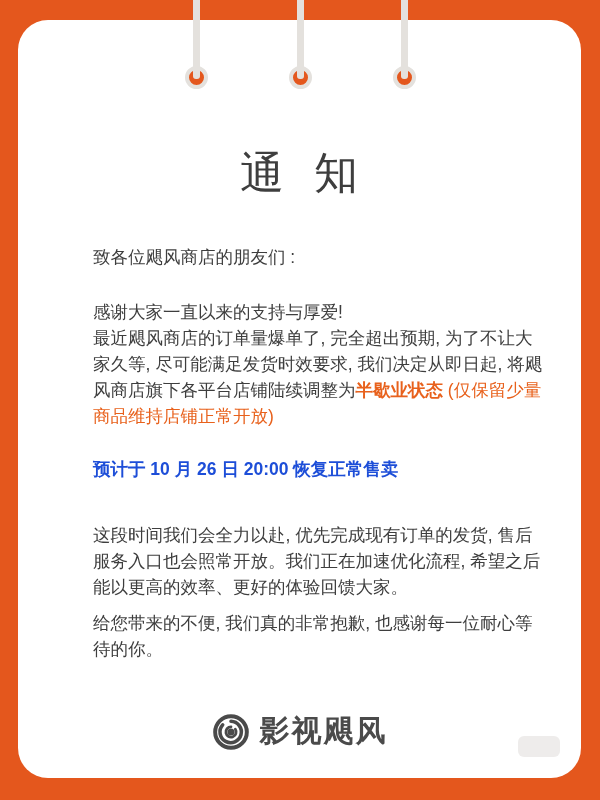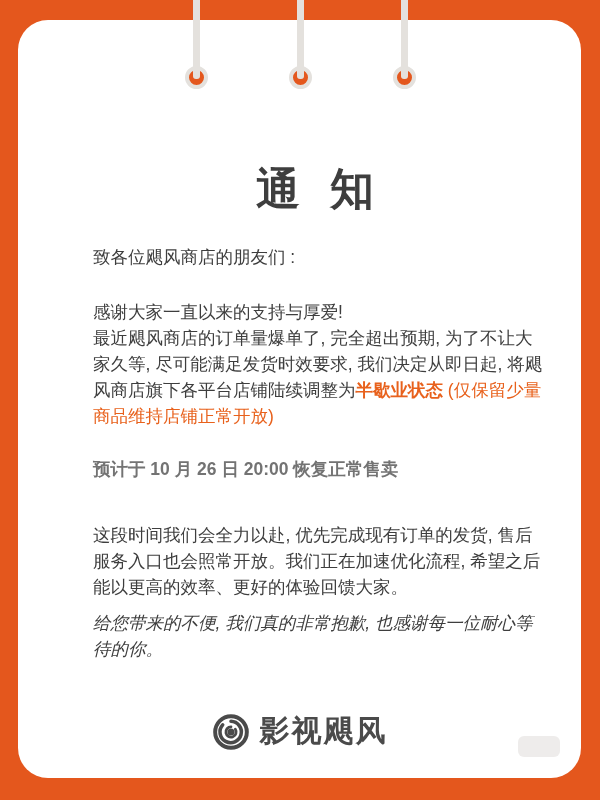--- a/index.html
+++ b/index.html
@@ -22,36 +22,36 @@
   .pin{
     position:absolute;top:66px;width:15px;height:15px;
     border:4px solid #E4E1DD;border-radius:50%;
     background:#E4571D;z-index:2;
   }
   .s1{left:193px;} .p1{left:185px;}
   .s2{left:297px;} .p2{left:289px;}
   .s3{left:401px;} .p3{left:393px;}
 
   .title{
-    position:absolute;left:0;width:100%;top:124px;margin:16px;
-    text-align:center;font-size:44px;font-weight:bold;color:#3E3E3E;
+    position:absolute;left:0;width:100%;top:124px;margin:0;
+    text-align:center;font-size:44px;font-weight:normal;color:#3E3E3E;
     word-spacing:16px;letter-spacing:1px;
   }
   .line{
     position:absolute;left:75px;width:452px;margin:0;
     font-size:17.5px;line-height:26px;color:#3E3E3E;
   }
   .block{display:block;}
   .salutation{top:224px;}
   .para1{top:279px;}
   .resume{top:436px;}
   .para2{top:502px;}
-  .para3{top:590px;font-style:italic;}
+  .para3{top:590px;}
   .orange{color:#E8611C;}
-  .green{color:#737373;}
+  .green{color:#1d4ed8;}
   .bold{font-weight:bold;}
 
   .logo{
     position:absolute;left:0;top:691px;width:100%;
     display:flex;align-items:center;justify-content:center;gap:10px;
   }
   .brand{
     font-size:30px;font-weight:bold;color:#4A4A4A;letter-spacing:2px;
   }
   .wm-blob{

